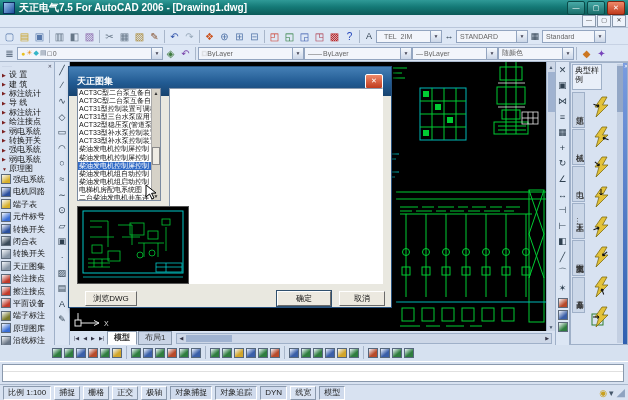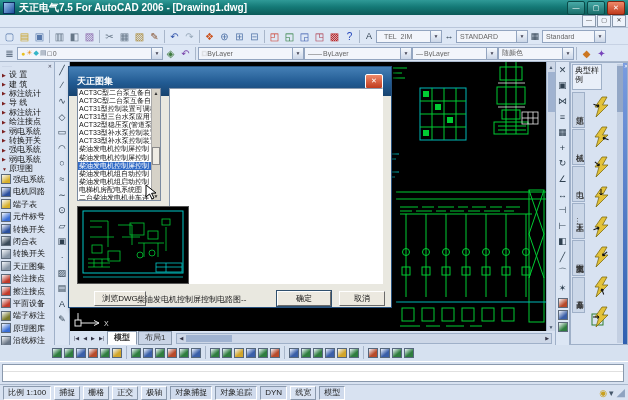--- a/index.html
+++ b/index.html
@@ -152,21 +152,21 @@
     border:1px solid #8a8a8a;box-sizing:border-box;}
   .sb-btn{height:8px;display:flex;align-items:center;justify-content:center;}
   .sb-btn.bottom{position:absolute;bottom:0;width:100%;}
   #dlg-panel{position:absolute;left:100px;top:21px;width:214px;height:196px;background:#fff;
     border:1px solid;border-color:#8a99ad #fff #fff #8a99ad;box-sizing:border-box;}
   #dlg-preview{position:absolute;left:8px;top:139px;width:112px;height:78px;background:#000;
     border:1px solid #555;box-sizing:border-box;}
   .dlg-btn{position:absolute;height:15px;background:#ece9e0;border:1px solid;
     border-color:#fff #6a6a6a #6a6a6a #fff;font-size:8px;display:flex;align-items:center;
     justify-content:center;color:#111;box-sizing:border-box;}
-  #dlg-browse{left:25px;top:224px;width:52px;}
+  #dlg-browse{left:16px;top:224px;width:52px;}
   #dlg-ok{left:208px;top:224px;width:54px;outline:1px solid #30506e;}
   #dlg-cancel{left:270px;top:224px;width:46px;}
   #dlg-sel-label{position:absolute;left:68px;top:227px;font-size:8px;color:#222;
     white-space:nowrap;}
 
   #cursor{left:145px;top:184px;z-index:30;}
 </style>
 </head>
 <body>
 
@@ -757,21 +757,20 @@
         </g>
         <g stroke="#00c8c8" fill="none" stroke-width="0.8">
           <rect x="78" y="56" width="26" height="9"></rect>
             <line x1="78" y1="60" x2="104" y2="60"></line>
           <line x1="88" y1="56" x2="88" y2="65"></line>
             <line x1="5" y1="70" x2="105" y2="70"></line>
         </g>
       </svg>
     </div>
     <div id="dlg-browse" class="dlg-btn">浏览DWG</div>
-    <div id="dlg-sel-label">柴油发电机控制屏控制电路图--</div>
     <div id="dlg-ok" class="dlg-btn">确定</div>
     <div id="dlg-cancel" class="dlg-btn">取消</div>
   </div>
 
   <div id="cursor" class="abs">
     <svg width="12" height="16" viewBox="0 0 12 16">
       <polygon points="1,1 1,13 4.5,10 7,15 9,14 6.6,9.3 11,9" fill="#fff" stroke="#000" stroke-width="1"></polygon>
     </svg>
   </div>
 

